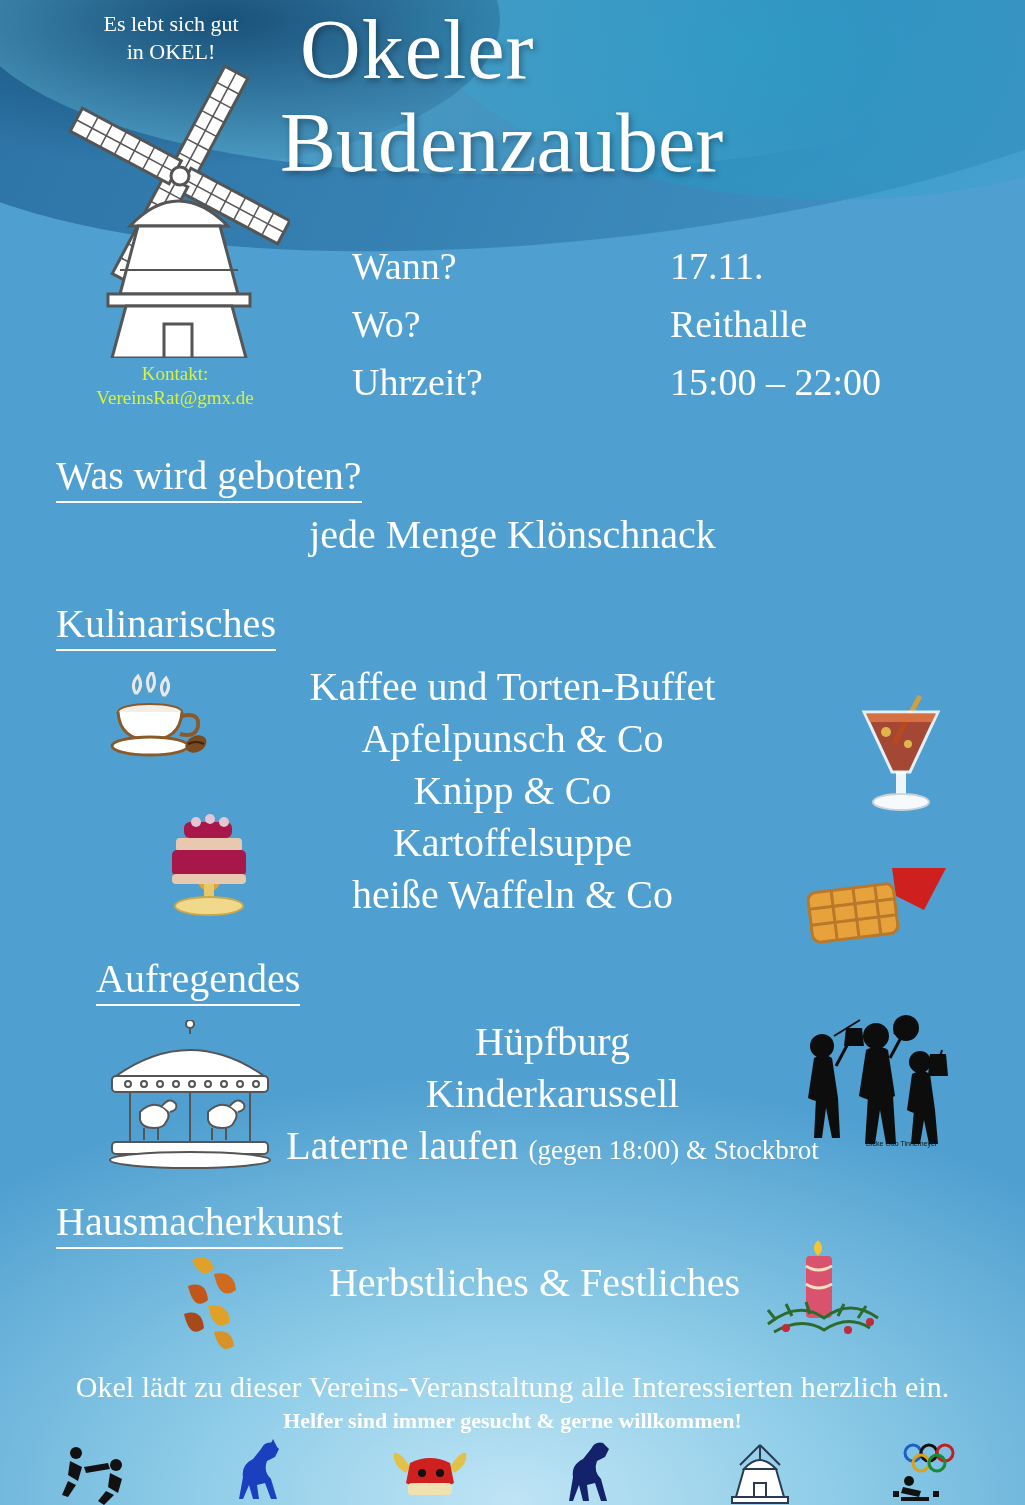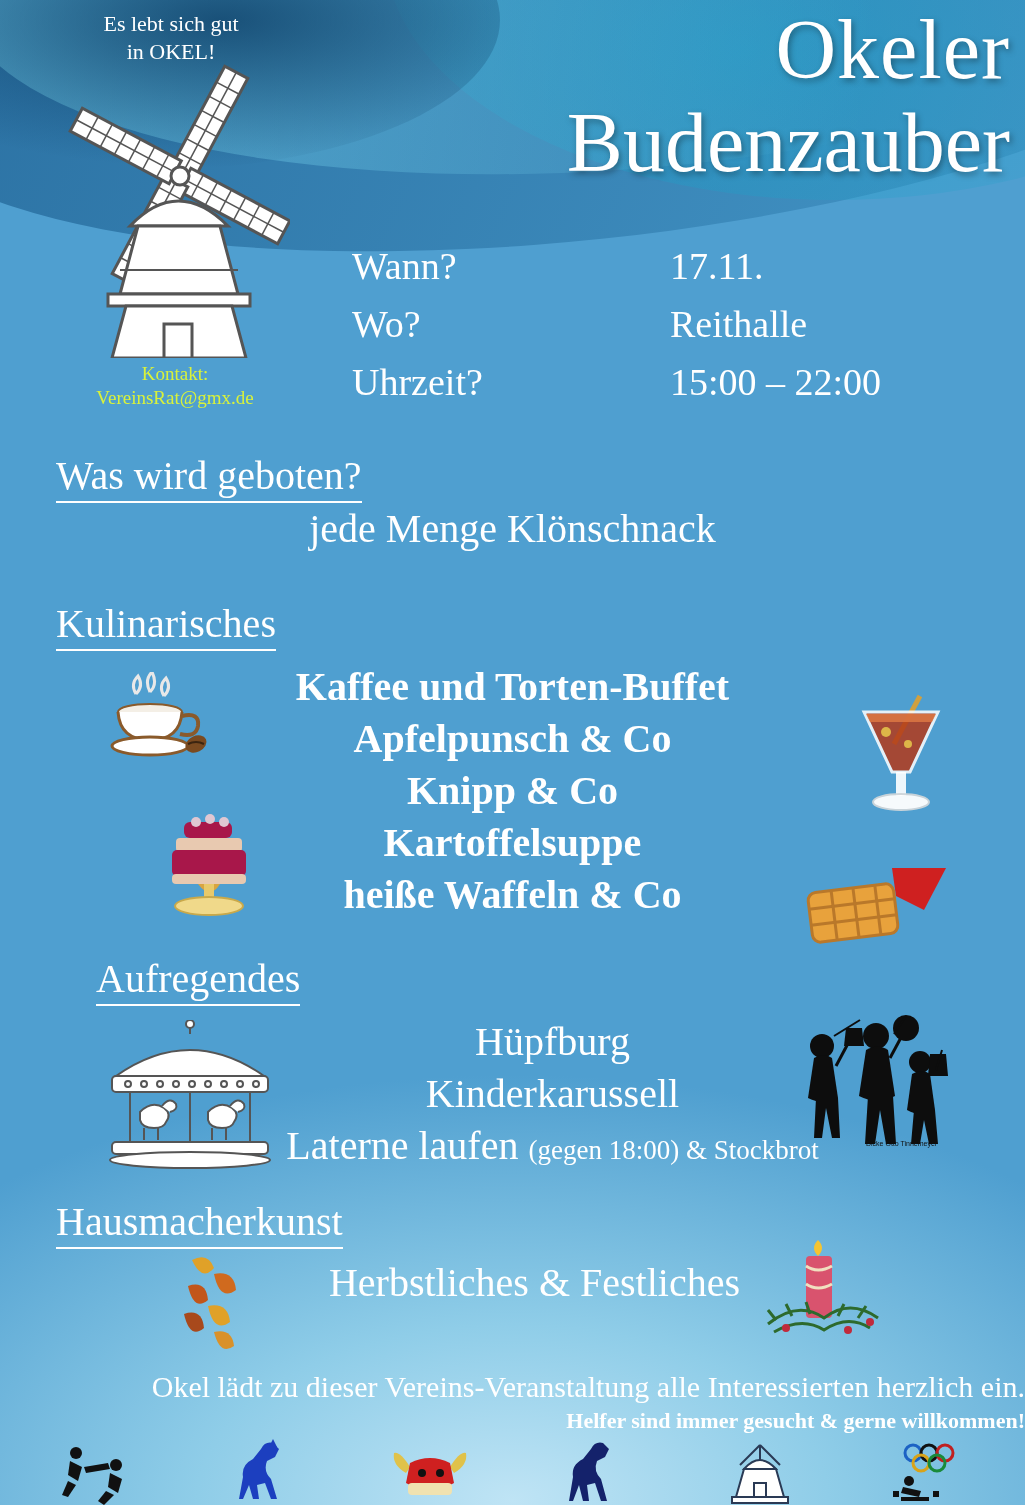--- a/index.html
+++ b/index.html
@@ -78,21 +78,21 @@
     color: #d9f23a;
     font-size: 19px;
     line-height: 1.25;
     z-index: 5;
   }
 
   .title-wrap {
     position: absolute;
     top: 6px; left: 300px;
     width: 710px;
-    text-align: right;
+    text-align: left;
     z-index: 6;
   }
   .title1 {
     color: #ffffff;
     font-size: 84px;
     line-height: 1.05;
     letter-spacing: 1px;
     text-shadow: 2px 3px 6px rgba(0,0,0,0.35);
   }
   .title2 {
@@ -133,33 +133,33 @@
   }
   .sec-body {
     text-align: center;
     font-size: 40px;
     line-height: 1.28;
     margin-top: 4px;
   }
   .small-inline { font-size: 27px; }
 
   .s-offer { top: 452px; }
-  .s-offer .sec-body { margin-top: 0; text-align: center; }
+  .s-offer .sec-body { margin-top: 6px; text-align: center; }
   .s-kulin { top: 600px; }
-  .s-kulin .sec-body { margin-top: 10px; line-height: 1.3; font-weight: bold; }
+  .s-kulin .sec-body { margin-top: 10px; line-height: 1.3; }
   .s-aufreg { top: 955px; padding-left: 40px; }
   .s-aufreg .sec-body { margin-top: 10px; line-height: 1.3; }
   .s-haus { top: 1198px; }
   .s-haus .sec-body { margin-top: 8px; padding-left: 44px; }
 
   .footer {
     position: absolute;
     left: 0; top: 1370px;
     width: 1025px;
-    text-align: right;
+    text-align: center;
     color: #ffffff;
     z-index: 6;
   }
   .footer .l1 { font-size: 30px; }
   .footer .l2 { font-size: 22px; margin-top: 4px; font-weight: bold; }
 
   .badges {
     position: absolute;
     left: 0; top: 1435px;
     width: 1025px;

